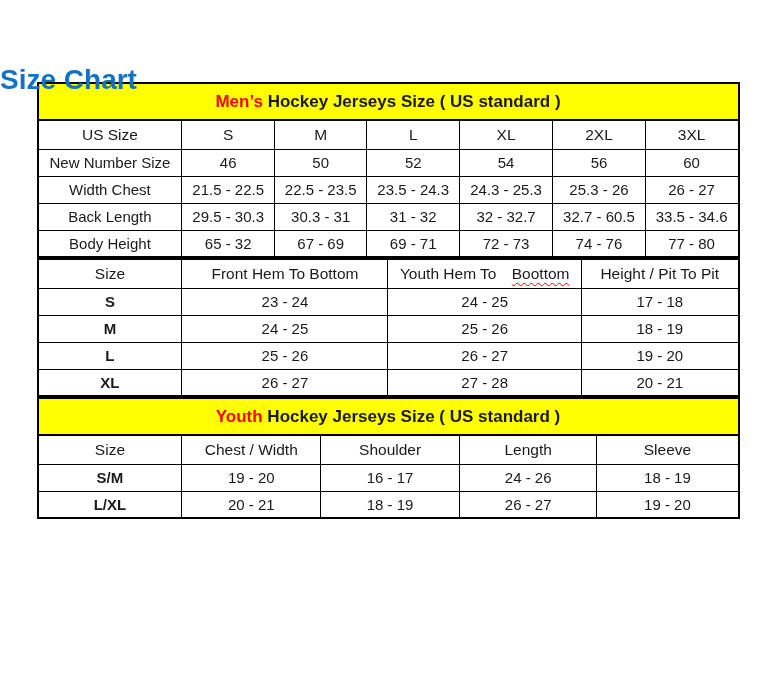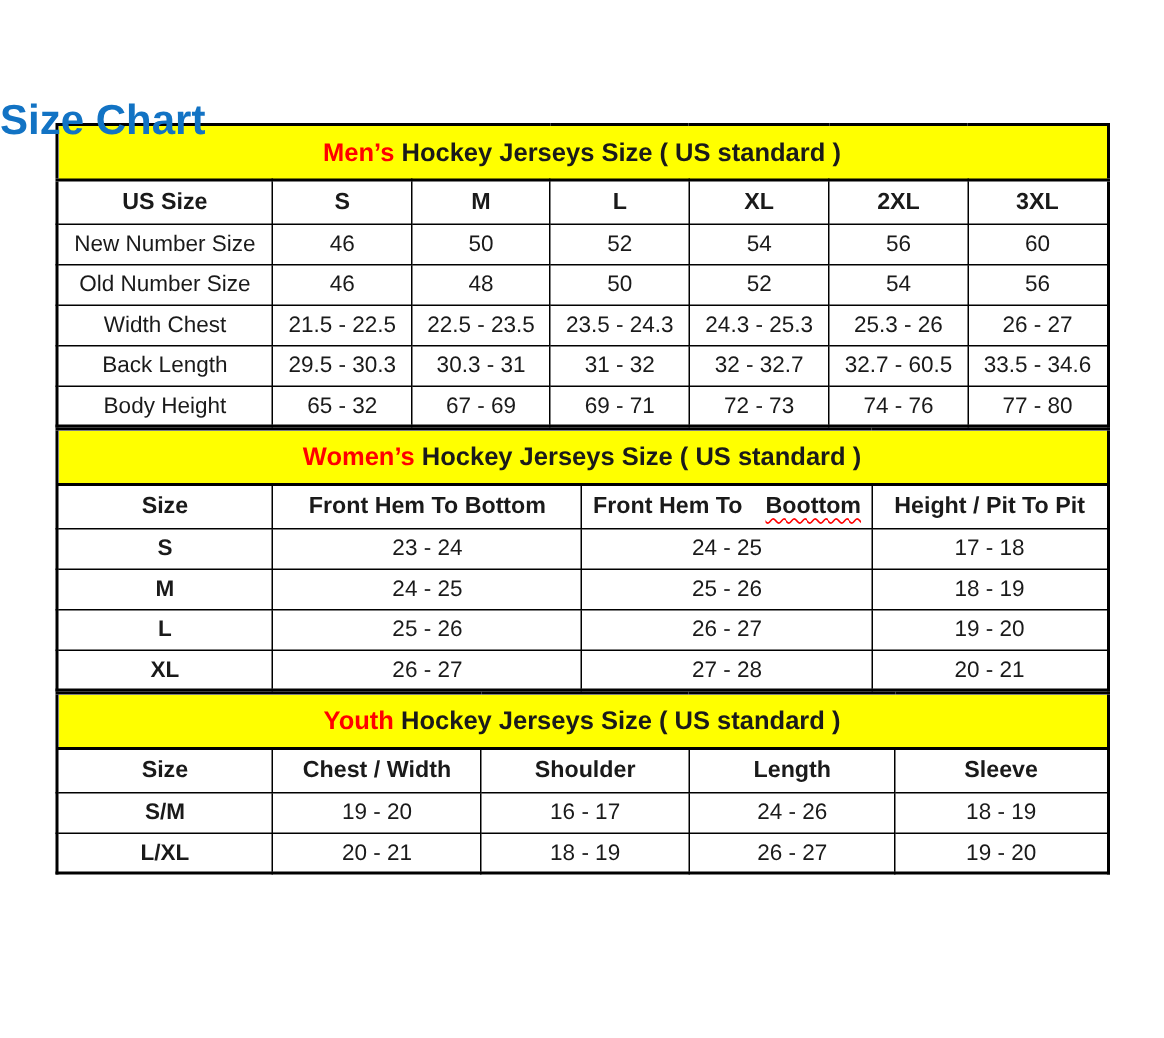--- a/index.html
+++ b/index.html
@@ -58,21 +58,21 @@
     font-size: 17px;
     height: 37px;
     border-bottom-width: 2.5px;
     border-top-width: 2.5px;
   }
   tr.section-title .red {
     color: var(--highlight-red);
     text-align: center;
   }
   tr.header-row td {
-    font-weight: bold;
+    font-weight: normal;
     font-size: 15.5px;
     height: 29px;
   }
   td.bold { font-weight: bold; }
   .wavy {
     text-decoration-line: underline;
     text-decoration-style: wavy;
     text-decoration-color: var(--highlight-red);
     text-decoration-thickness: 1px;
     text-underline-offset: 3px;
@@ -111,29 +111,20 @@
         <tr>
           <td>New Number Size</td>
           <td>46</td>
           <td>50</td>
           <td>52</td>
           <td>54</td>
           <td>56</td>
           <td>60</td>
         </tr>
         <tr>
-          <td>Old Number Size</td>
-          <td>46</td>
-          <td>48</td>
-          <td>50</td>
-          <td>52</td>
-          <td>54</td>
-          <td>56</td>
-        </tr>
-        <tr>
           <td>Width Chest</td>
           <td>21.5 - 22.5</td>
           <td>22.5 - 23.5</td>
           <td>23.5 - 24.3</td>
           <td>24.3 - 25.3</td>
           <td>25.3 - 26</td>
           <td>26 - 27</td>
         </tr>
         <tr>
           <td>Back Length</td>
@@ -156,27 +147,24 @@
       </tbody>
     </table>
   <table class="size-table">
       <colgroup>
         <col style="width: 20.6%;">
         <col style="width: 29.4%;">
         <col style="width: 27.6%;">
         <col style="width: 22.4%;">
       </colgroup>
       <tbody>
-        <tr class="section-title">
-          <td colspan="4"><span class="red">Women’s</span> Hockey Jerseys Size ( US standard )</td>
-        </tr>
         <tr class="header-row">
           <td>Size</td>
           <td>Front Hem To Bottom</td>
-          <td><span>Front Hem To </span><span class="wavy">Boottom</span></td>
+          <td><span>Youth Hem To </span><span class="wavy">Boottom</span></td>
           <td>Height / Pit To Pit</td>
         </tr>
         <tr>
           <td class="bold">S</td>
           <td>23 - 24</td>
           <td>24 - 25</td>
           <td>17 - 18</td>
         </tr>
         <tr>
           <td class="bold">M</td>

